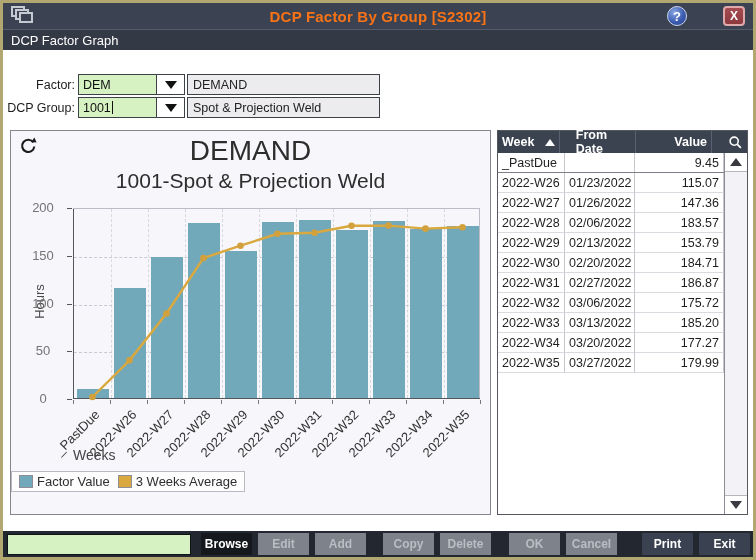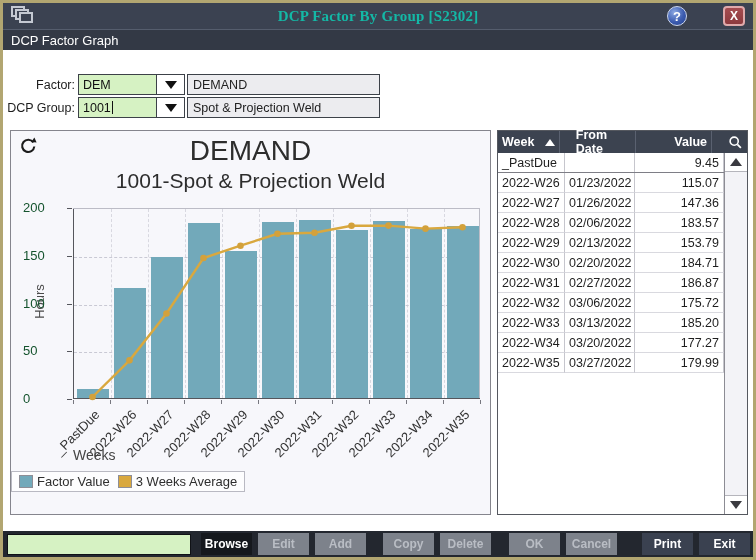--- a/index.html
+++ b/index.html
@@ -11,21 +11,21 @@
     border:3px solid #b2a671; background:#ffffff; overflow:hidden;
   }
 
   
   .titlebar {
     position:absolute; left:0; top:0; width:750px; height:26px;
     background:#3b4251; display:flex; align-items:center;
   }
   .titlebar-title {
     position:absolute; left:0; right:0; text-align:center;
-    color:#14b8a6; font-size:15px; font-weight:bold; letter-spacing:.2px;font-family:Liberation Serif, serif;
+    color:#f97316; font-size:15px; font-weight:bold; letter-spacing:.2px;
   }
   .stack-icon { position:relative; width:26px; height:20px; margin-left:8px; }
   .stack-icon .sq { position:absolute; width:14px; height:11px; border:2px solid #c4c9d2; background:#3b4251; }
   .sq1 { left:0; top:0; } .sq2 { left:4px; top:3px; } .sq3 { left:8px; top:6px; }
   .title-actions { position:absolute; right:8px; top:3px; display:flex; gap:36px; align-items:center; }
   .help-btn {
     width:20px; height:20px; border-radius:50%;
     background:radial-gradient(circle at 35% 30%, #8aa7e2 0%, #3c5cb0 55%, #24418f 100%);
     border:1px solid #ccd6ec; color:#fff; font-weight:bold; font-size:13px;
     display:flex; align-items:center; justify-content:center; cursor:pointer;
@@ -70,21 +70,21 @@
   .chart-title { position:absolute; left:0; top:4px; width:100%; text-align:center; font-size:28px; color:#2d2d2d; }
   .chart-subtitle { position:absolute; left:0; top:38px; width:100%; text-align:center; font-size:21px; color:#2d2d2d; }
   .chart-body { position:absolute; left:0; top:68px; width:100%; height:315px; }
   .plot { position:absolute; left:62px; top:9px; width:407px; height:191px; background:#f7f7fb; border:1px solid #bcbcc6; }
   .hgrid { position:absolute; left:0; width:100%; height:0; border-top:1px dashed #c9c9d4; }
   .vgrid { position:absolute; top:0; height:100%; width:0; border-left:1px dashed #d8d8e0; }
   .axis-left { position:absolute; left:-1px; top:0; width:1px; height:100%; background:#55565c; }
   .axis-bottom { position:absolute; left:-1px; bottom:-1px; width:calc(100% + 2px); height:1px; background:#55565c; }
   .bar { position:absolute; bottom:0; background:#72a9ba; }
   .line-svg { position:absolute; left:0; top:0; overflow:visible; }
-  .ytick-label { position:absolute; width:40px; text-align:left; font-size:13px; color:#14532d; }
+  .ytick-label { position:absolute; width:40px; text-align:center; font-size:13px; color:#737373; }
   .ytick-mark { position:absolute; width:5px; height:1px; background:#55565c; }
   .xtick-mark { position:absolute; width:1px; height:4px; background:#77777f; }
   .ylabel { position:absolute; left:6px; top:95px; font-size:13px; color:#4a4a4a; transform:rotate(-90deg); transform-origin:center; width:44px; text-align:center; }
   .xlabel { position:absolute; width:80px; text-align:right; font-size:13px; color:#333; transform:rotate(-45deg); transform-origin:100% 0; white-space:nowrap; }
   .weeks-label { position:absolute; left:62px; top:248px; width:407px; text-align:left; font-size:14px; color:#444; }
   .legend { position:absolute; left:0; top:272px; width:100%; display:flex; justify-content:flex-start; }
   .legend-box { display:flex; gap:8px; border:1px solid #b9b9c2; background:#fdfdfe; padding:2px 7px; align-items:center; }
   .legend-item { display:flex; align-items:center; gap:4px; font-size:13px; color:#2e2e2e; }
   .legend-swatch { width:14px; height:13px; border:1px solid #8e8e96; display:inline-block; }
 

